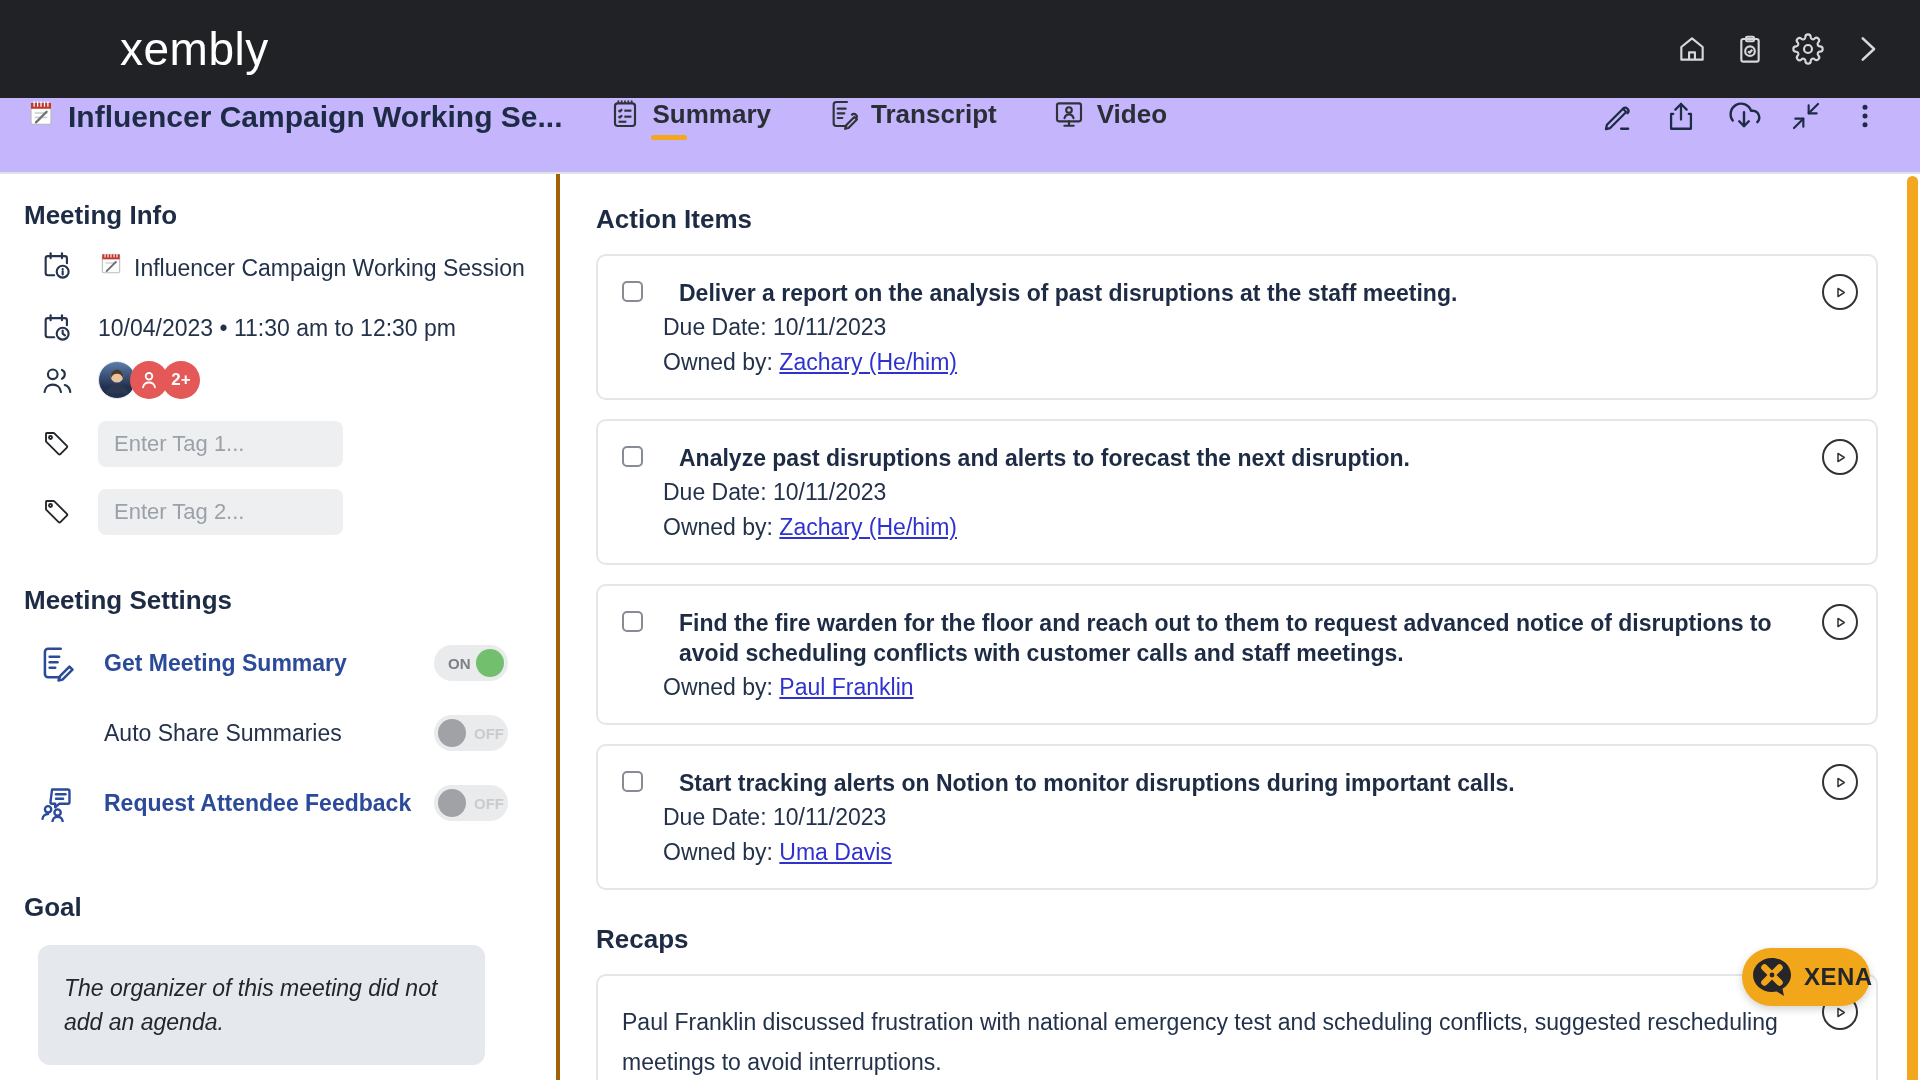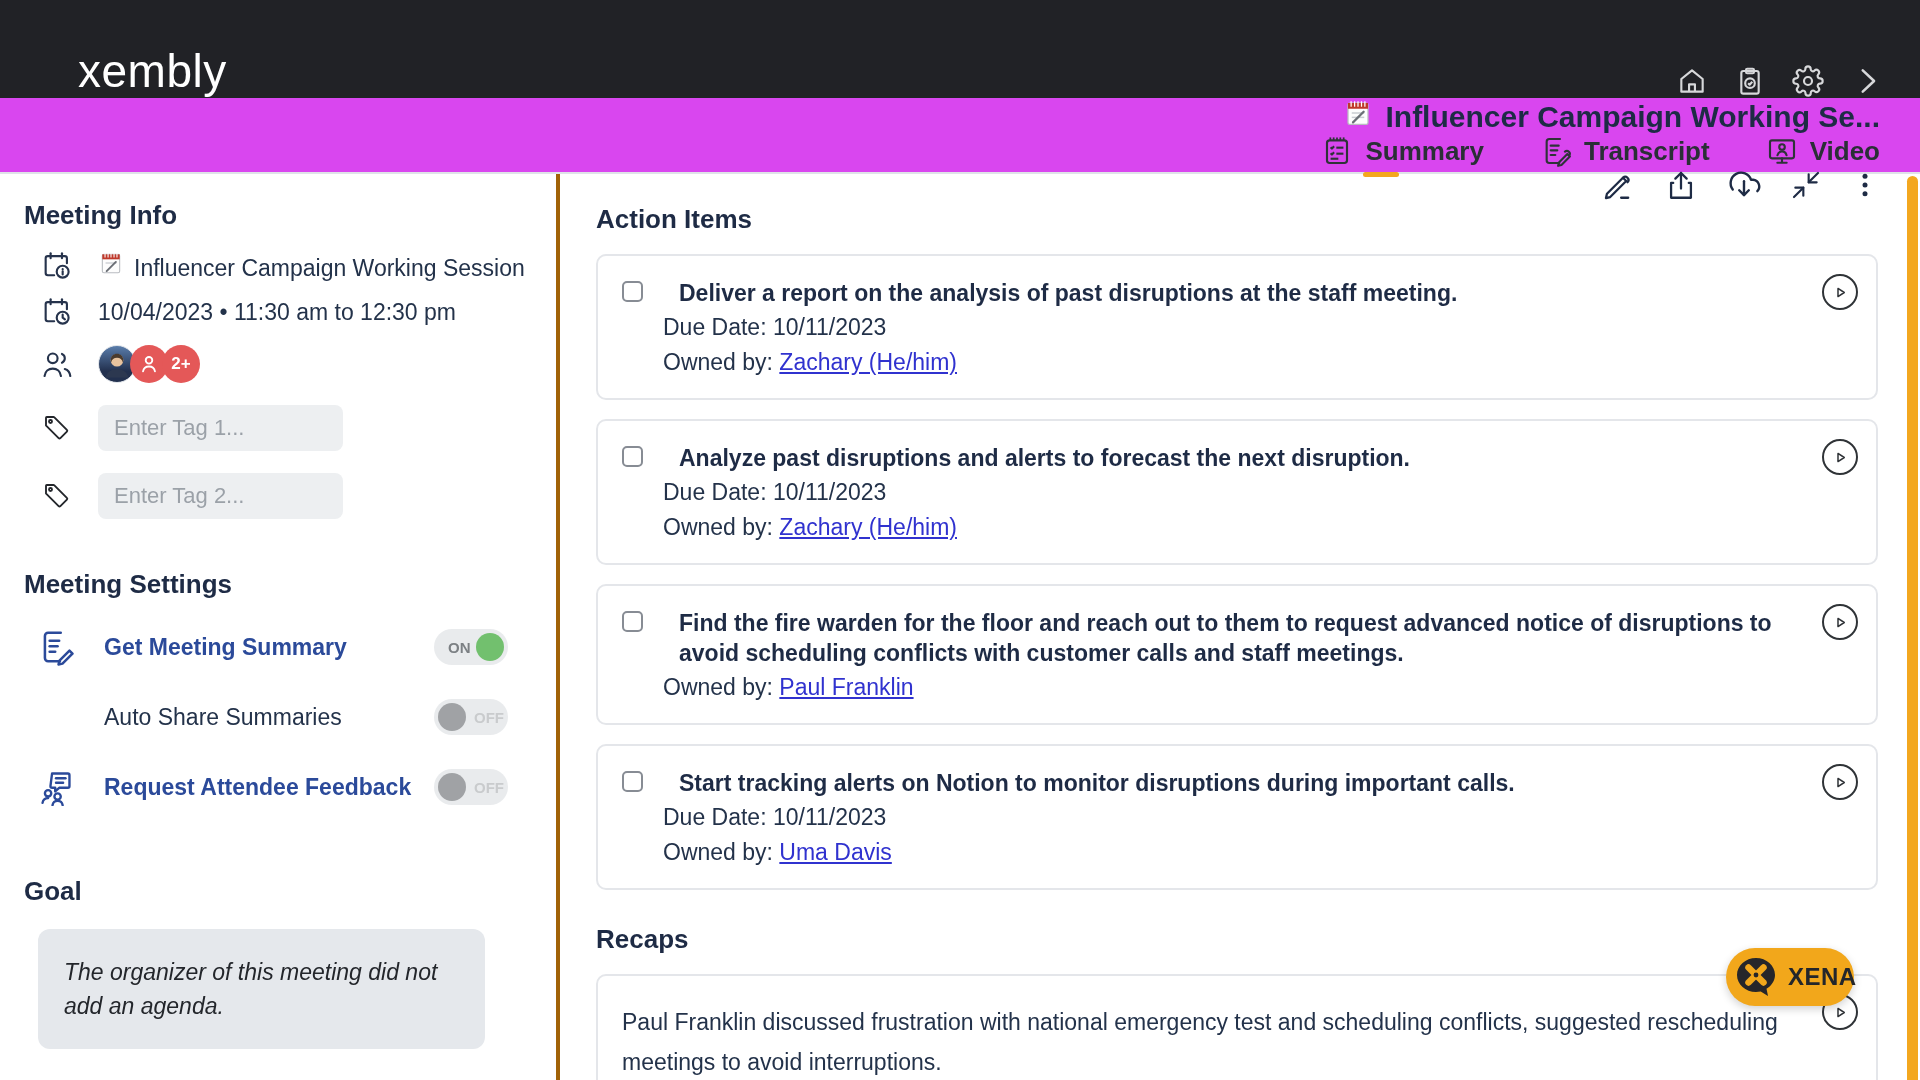--- a/index.html
+++ b/index.html
@@ -1,43 +1,43 @@
 <!DOCTYPE html>
 <html><head>
 <meta charset="utf-8">
 <style>
   html,body{margin:0;padding:0;background:#fff;}
   *{box-sizing:border-box;font-family:"Liberation Sans",sans-serif;}
   .stage{position:relative;width:1920px;height:1080px;overflow:hidden;background:#fff;}
 
   
-  .topbar{height:98px;background:#212226;display:flex;align-items:flex-end;justify-content:space-between;padding:0 36px 0 78px;}
+  .topbar{height:98px;background:#212226;display:flex;align-items:center;justify-content:space-between;padding:0 36px 0 120px;}
   .logo{color:#fff;font-size:46px;font-weight:500;letter-spacing:.5px;}
   .tb-icons{display:flex;align-items:center;gap:26px;color:#d7d8da;}
   .tb-icons svg{display:block;}
 
   
-  .hdr{height:76px;display:flex;align-items:flex-end;border-bottom:2px solid #dfe3e8;padding:0 40px 0 26px;background:#d946ef;flex-direction:column;}
+  .hdr{height:76px;display:flex;align-items:flex-start;border-bottom:2px solid #dfe3e8;padding:0 40px 0 26px;background:#c4b5fd;}
   .title-wrap{display:flex;align-items:center;gap:12px;color:#1e2b45;font-size:30px;font-weight:700;white-space:nowrap;}
   .tabs{display:flex;align-items:center;gap:56px;margin-left:46px;flex:1;}
   .tab{display:flex;align-items:center;gap:12px;color:#2a2f36;font-size:26px;font-weight:700;cursor:pointer;position:relative;}
   .tab svg{color:#2e3338;}
   .tab .ul{position:absolute;left:42px;bottom:-10px;width:36px;height:5px;border-radius:3px;background:#f3a71f;display:none;}
   .tab.active .ul{display:block;}
   .hdr-icons{display:flex;align-items:center;gap:28px;color:#1e2b45;}
 
   
   .body{display:flex;height:906px;}
   .sidebar{width:560px;border-right:4px solid #a16207;padding:0 0 0 24px;position:relative;}
   .sb-h{color:#1e2b45;font-size:26px;font-weight:700;}
   .mi-h{margin-top:26px;}
   .info-row{display:flex;align-items:center;gap:22px;margin-left:14px;color:#23324a;font-size:23px;}
   .icon-col{width:38px;display:flex;justify-content:center;color:#26334c;flex:none;}
   .r-name{margin-top:18px;}
-  .r-date{margin-top:12px;}
+  .r-date{margin-top:28px;}
   .r-att{margin-top:16px;}
   .name-cell{display:flex;align-items:flex-end;gap:10px;}
   .avatars{display:flex;align-items:center;}
   .av{width:38px;height:38px;border-radius:50%;flex:none;display:flex;align-items:center;justify-content:center;}
   .av+.av{margin-left:-6px;}
   .av-photo{background:linear-gradient(180deg,#5a7dab 0%,#22304e 70%);overflow:hidden;border:1px solid #dfe3e8;}
   .av-red{background:#e45858;color:#fff;font-size:17px;font-weight:700;}
   .r-tag{margin-top:22px;}
   .tag-input{width:245px;height:46px;background:#edeff1;border:none;border-radius:8px;font-size:22px;color:#23324a;padding:0 16px;outline:none;}
   .tag-input::placeholder{color:#9ba1a8;}
@@ -66,21 +66,21 @@
   .cb{width:21px;height:21px;border:2px solid #878c94;border-radius:5px;background:#fff;flex:none;margin-top:3px;cursor:pointer;}
   .card-title{color:#1e2b45;font-size:23px;font-weight:700;line-height:30px;max-width:1120px;}
   .meta{color:#23324a;font-size:23px;line-height:32px;margin-left:41px;margin-top:3px;}
   .meta .link{color:#3032cf;text-decoration:underline;cursor:pointer;}
   .play-btn{position:absolute;top:18px;right:18px;width:36px;height:36px;border:2px solid #2f3337;border-radius:50%;display:flex;align-items:center;justify-content:center;color:#2f3337;cursor:pointer;background:#fff0;}
   .rc-h{margin-top:34px;}
   .recap-card{position:relative;border:2px solid #e4e6ea;border-radius:10px;background:#fff;margin-top:19px;padding:26px 70px 24px 24px;min-height:120px;}
   .recap-txt{color:#23324a;font-size:23px;line-height:40px;max-width:1190px;}
 
   
-  .xena{position:absolute;right:66px;bottom:74px;width:128px;height:58px;border-radius:29px;background:#f2a71b;display:flex;align-items:center;padding-left:6px;gap:8px;box-shadow:0 3px 8px rgba(0,0,0,.18);cursor:pointer;text-align:right;}
+  .xena{position:absolute;right:50px;bottom:74px;width:128px;height:58px;border-radius:29px;background:#f2a71b;display:flex;align-items:center;padding-left:6px;gap:8px;box-shadow:0 3px 8px rgba(0,0,0,.18);cursor:pointer;text-align:right;}
   .xena-logo{width:48px;height:48px;flex:none;}
   .xena-lbl{color:#23262b;font-size:24px;font-weight:700;letter-spacing:.5px;}
   .scrollbar{position:absolute;top:176px;right:2px;width:11px;height:904px;background:#f3a71f;border-radius:6px 6px 0 0;cursor:grab;}
 </style>
 </head>
 <body>
 
 <div class="stage">
 
   <div class="topbar">

